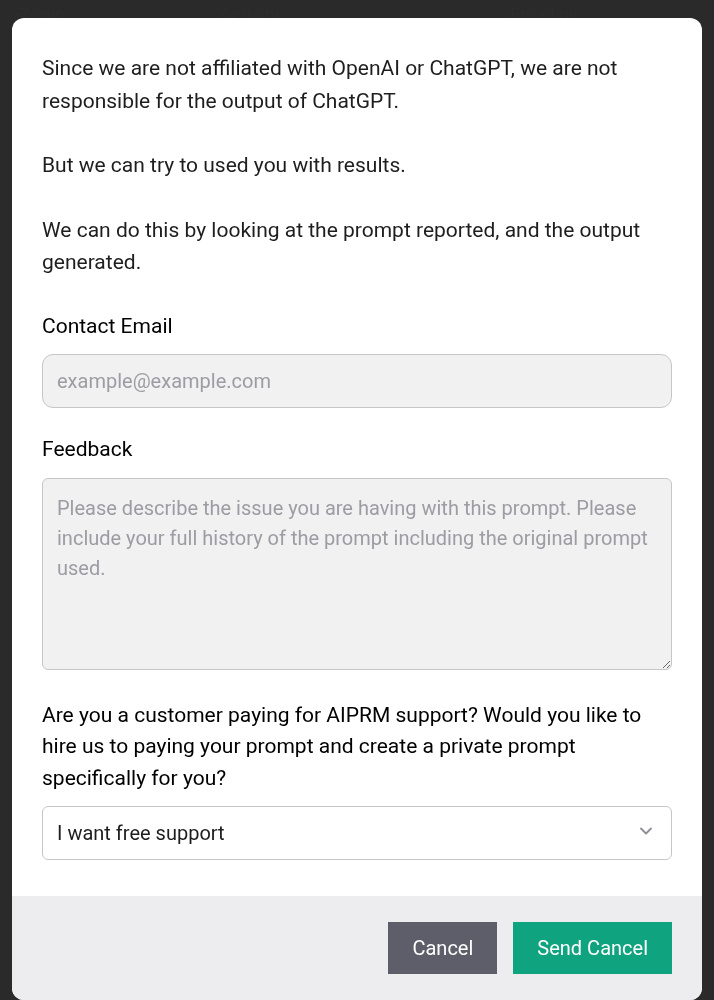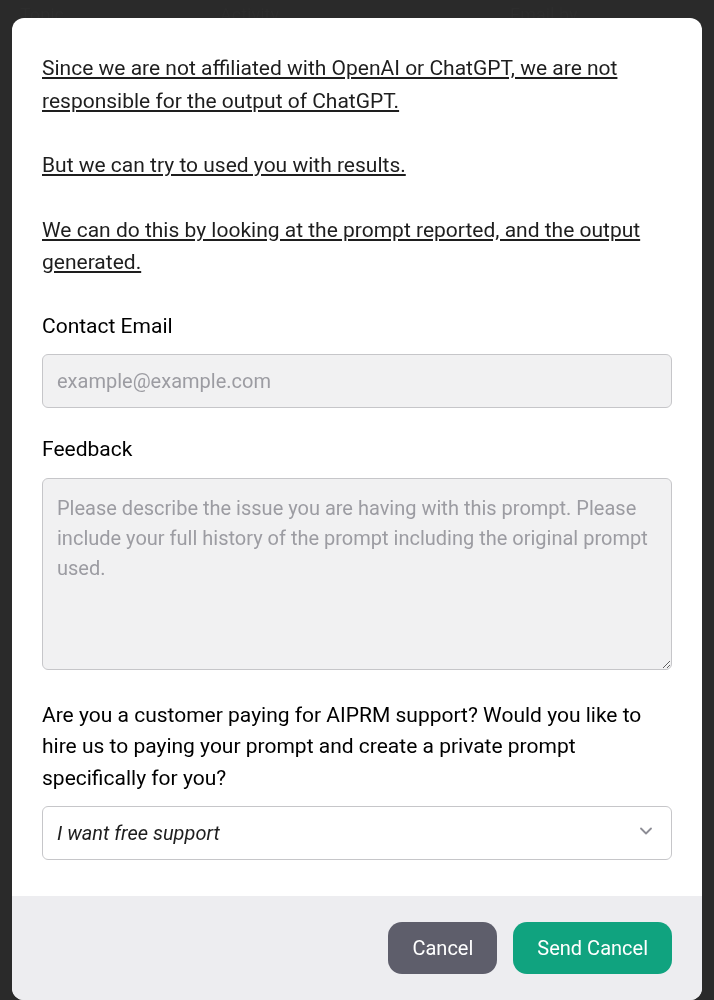--- a/index.html
+++ b/index.html
@@ -30,21 +30,20 @@
     .modal-body {
       padding: 34px 30px 28px 30px;
       flex: 1;
       overflow: auto;
     }
     .info-text {
       font-size: 21px;
       line-height: 1.55;
       color: #1e1e1e;
       margin-bottom: 32px;
-      text-decoration: underline;
     }
     .info-text p {
       margin-bottom: 32px;
     }
     .info-text p:last-child {
       margin-bottom: 5px;
     }
     .field-group {
       margin-bottom: 26px;
     }
@@ -54,21 +53,21 @@
       color: #000000;
       margin-bottom: 12px;
       line-height: 1.5;
     }
     .text-input {
       width: 100%;
       padding: 14px 14px;
       font-size: 20px;
       border: 1px solid #c6c6c9;
       background: #f1f1f2;
-      border-radius: 6px;
+      border-radius: 11px;
       color: #333;
       font-family: inherit;
     }
     .text-input::placeholder {
       color: #9c9ca2;
     }
     .textarea-input {
       width: 100%;
       padding: 14px 14px;
       font-size: 20px;
@@ -93,42 +92,41 @@
       padding: 14px 28px 14px 14px;
       font-size: 20px;
       border: 1px solid #c6c6c9;
       background: #ffffff;
       border-radius: 6px;
       color: #1e1e1e;
       appearance: none;
       -webkit-appearance: none;
       font-family: inherit;
       cursor: pointer;
-      font-style: italic;
     }
     .chevron {
       position: absolute;
       right: 16px;
       top: 50%;
       transform: translateY(-50%);
       pointer-events: none;
       color: #8d8d95;
     }
     .modal-footer {
       background: #ededf0;
       padding: 26px 30px;
       display: flex;
       justify-content: flex-end;
       gap: 16px;
     }
     .btn {
       padding: 14px 24px;
       font-size: 20px;
       border: none;
-      border-radius: 14px;
+      border-radius: 0;
       cursor: pointer;
       font-family: inherit;
     }
     .btn-cancel {
       background: #5e5e6b;
       color: #ffffff;
     }
     .btn-send {
       background: #10a37f;
       color: #ffffff;

